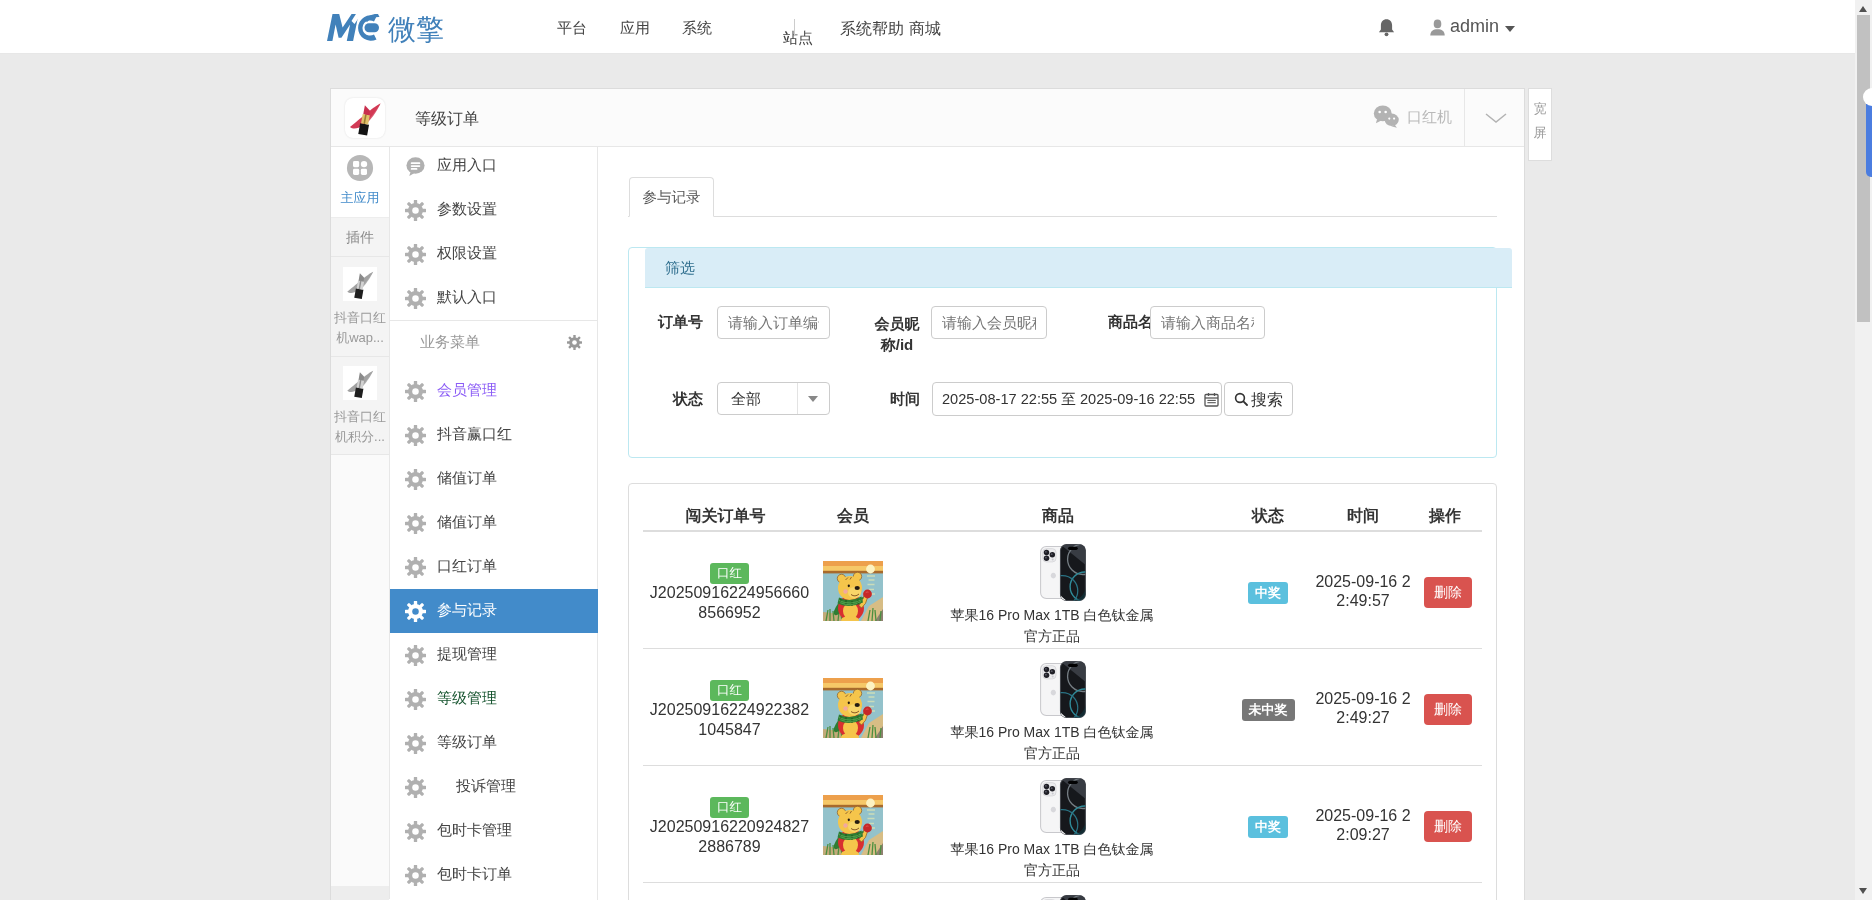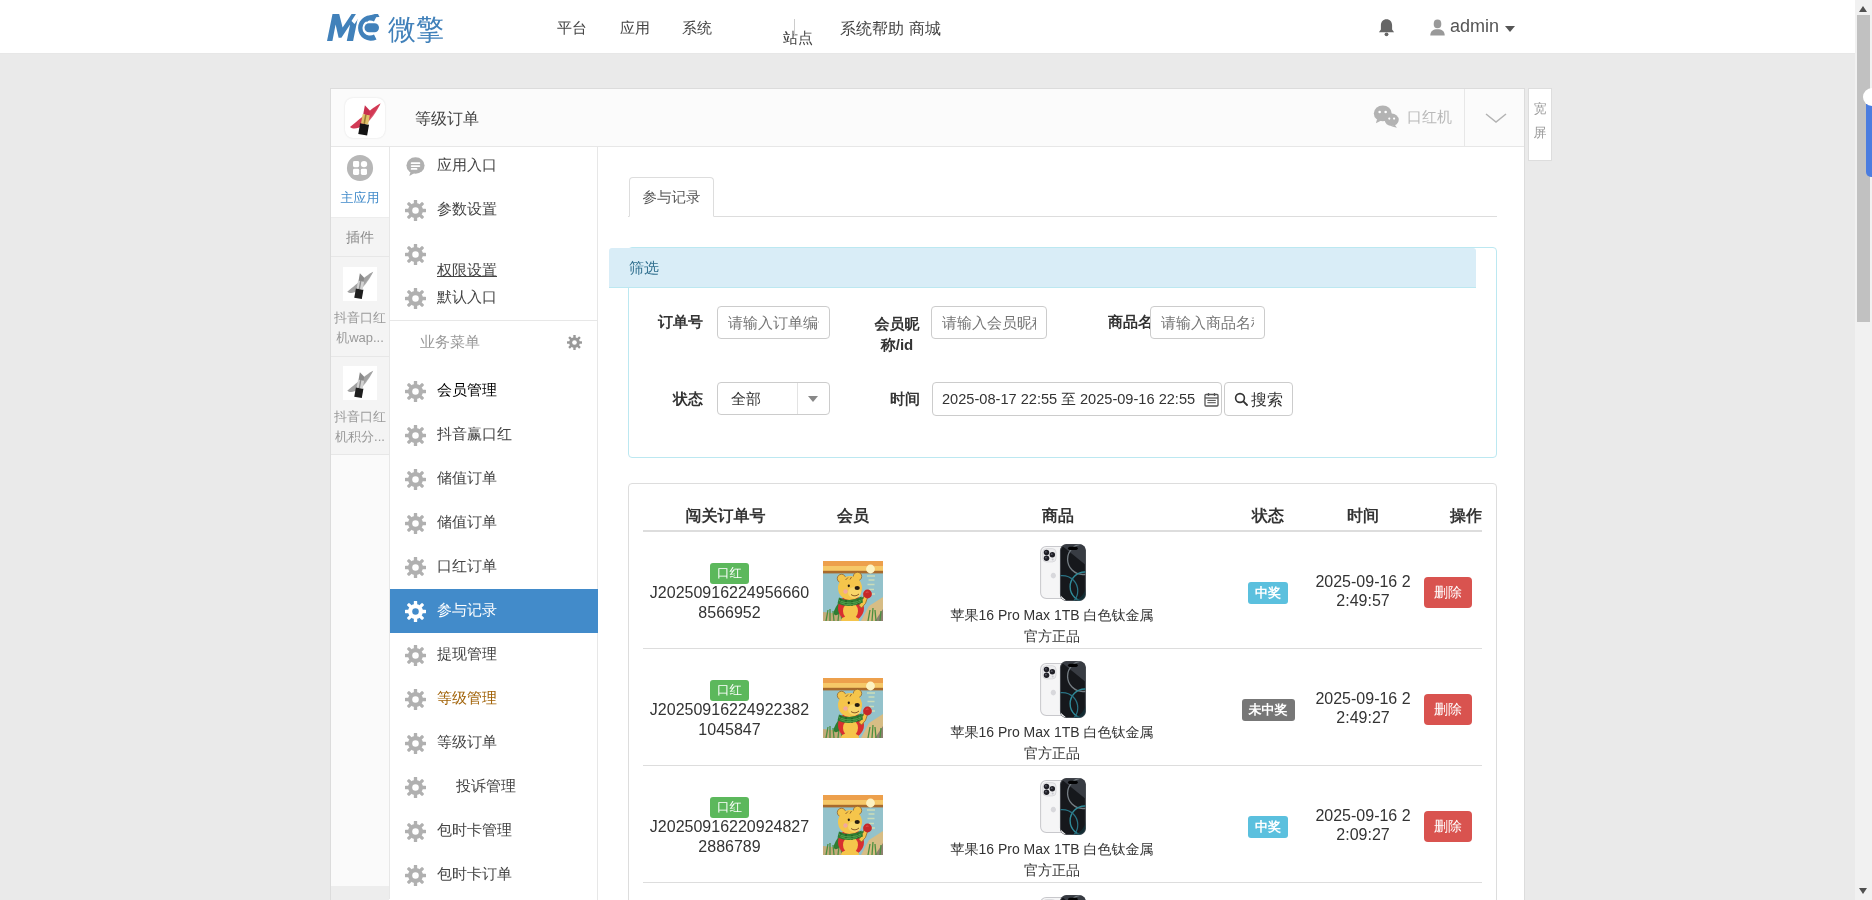--- a/index.html
+++ b/index.html
@@ -163,21 +163,21 @@
         <rect x="-1.6" y="-10.4" width="3.2" height="5" rx="1.1" transform="rotate(90)"></rect>
         <rect x="-1.6" y="-10.4" width="3.2" height="5" rx="1.1" transform="rotate(135)"></rect>
         <rect x="-1.6" y="-10.4" width="3.2" height="5" rx="1.1" transform="rotate(180)"></rect>
         <rect x="-1.6" y="-10.4" width="3.2" height="5" rx="1.1" transform="rotate(225)"></rect>
         <rect x="-1.6" y="-10.4" width="3.2" height="5" rx="1.1" transform="rotate(270)"></rect>
         <rect x="-1.6" y="-10.4" width="3.2" height="5" rx="1.1" transform="rotate(315)"></rect>
       </g>
       <circle r="3.1" fill="#fff"></circle>
     </svg>
   </div>
-<div class="abs" style="left:437px;top:261px;font-size:15px;color:#444;text-decoration:underline;">权限设置</div>
+<div class="abs" style="left:437px;top:244px;font-size:15px;color:#444;">权限设置</div>
 <div class="abs" style="left:405px;top:288px;">
     <svg width="21" height="21" viewBox="-10 -10 20 20" style="display:block">
       <g fill="#b0b0b0">
         <circle r="7.1"></circle>
         <rect x="-1.6" y="-10.4" width="3.2" height="5" rx="1.1" transform="rotate(0)"></rect>
         <rect x="-1.6" y="-10.4" width="3.2" height="5" rx="1.1" transform="rotate(45)"></rect>
         <rect x="-1.6" y="-10.4" width="3.2" height="5" rx="1.1" transform="rotate(90)"></rect>
         <rect x="-1.6" y="-10.4" width="3.2" height="5" rx="1.1" transform="rotate(135)"></rect>
         <rect x="-1.6" y="-10.4" width="3.2" height="5" rx="1.1" transform="rotate(180)"></rect>
         <rect x="-1.6" y="-10.4" width="3.2" height="5" rx="1.1" transform="rotate(225)"></rect>
@@ -215,21 +215,21 @@
         <rect x="-1.6" y="-10.4" width="3.2" height="5" rx="1.1" transform="rotate(90)"></rect>
         <rect x="-1.6" y="-10.4" width="3.2" height="5" rx="1.1" transform="rotate(135)"></rect>
         <rect x="-1.6" y="-10.4" width="3.2" height="5" rx="1.1" transform="rotate(180)"></rect>
         <rect x="-1.6" y="-10.4" width="3.2" height="5" rx="1.1" transform="rotate(225)"></rect>
         <rect x="-1.6" y="-10.4" width="3.2" height="5" rx="1.1" transform="rotate(270)"></rect>
         <rect x="-1.6" y="-10.4" width="3.2" height="5" rx="1.1" transform="rotate(315)"></rect>
       </g>
       <circle r="3.1" fill="#fff"></circle>
     </svg>
   </div>
-<div class="abs" style="left:437px;top:381px;font-size:15px;color:#000000;">会员管理</div>
+<div class="abs" style="left:437px;top:381px;font-size:15px;color:#8b5cf6;">会员管理</div>
 <div class="abs" style="left:405px;top:425px;">
     <svg width="21" height="21" viewBox="-10 -10 20 20" style="display:block">
       <g fill="#b0b0b0">
         <circle r="7.1"></circle>
         <rect x="-1.6" y="-10.4" width="3.2" height="5" rx="1.1" transform="rotate(0)"></rect>
         <rect x="-1.6" y="-10.4" width="3.2" height="5" rx="1.1" transform="rotate(45)"></rect>
         <rect x="-1.6" y="-10.4" width="3.2" height="5" rx="1.1" transform="rotate(90)"></rect>
         <rect x="-1.6" y="-10.4" width="3.2" height="5" rx="1.1" transform="rotate(135)"></rect>
         <rect x="-1.6" y="-10.4" width="3.2" height="5" rx="1.1" transform="rotate(180)"></rect>
         <rect x="-1.6" y="-10.4" width="3.2" height="5" rx="1.1" transform="rotate(225)"></rect>
@@ -335,21 +335,21 @@
         <rect x="-1.6" y="-10.4" width="3.2" height="5" rx="1.1" transform="rotate(90)"></rect>
         <rect x="-1.6" y="-10.4" width="3.2" height="5" rx="1.1" transform="rotate(135)"></rect>
         <rect x="-1.6" y="-10.4" width="3.2" height="5" rx="1.1" transform="rotate(180)"></rect>
         <rect x="-1.6" y="-10.4" width="3.2" height="5" rx="1.1" transform="rotate(225)"></rect>
         <rect x="-1.6" y="-10.4" width="3.2" height="5" rx="1.1" transform="rotate(270)"></rect>
         <rect x="-1.6" y="-10.4" width="3.2" height="5" rx="1.1" transform="rotate(315)"></rect>
       </g>
       <circle r="3.1" fill="#fff"></circle>
     </svg>
   </div>
-<div class="abs" style="left:437px;top:689px;font-size:15px;color:#a16207;text-align:center;">等级管理</div>
+<div class="abs" style="left:437px;top:689px;font-size:15px;color:#14532d;text-align:center;">等级管理</div>
 <div class="abs" style="left:405px;top:733px;">
     <svg width="21" height="21" viewBox="-10 -10 20 20" style="display:block">
       <g fill="#b0b0b0">
         <circle r="7.1"></circle>
         <rect x="-1.6" y="-10.4" width="3.2" height="5" rx="1.1" transform="rotate(0)"></rect>
         <rect x="-1.6" y="-10.4" width="3.2" height="5" rx="1.1" transform="rotate(45)"></rect>
         <rect x="-1.6" y="-10.4" width="3.2" height="5" rx="1.1" transform="rotate(90)"></rect>
         <rect x="-1.6" y="-10.4" width="3.2" height="5" rx="1.1" transform="rotate(135)"></rect>
         <rect x="-1.6" y="-10.4" width="3.2" height="5" rx="1.1" transform="rotate(180)"></rect>
         <rect x="-1.6" y="-10.4" width="3.2" height="5" rx="1.1" transform="rotate(225)"></rect>
@@ -407,21 +407,21 @@
         <rect x="-1.6" y="-10.4" width="3.2" height="5" rx="1.1" transform="rotate(270)"></rect>
         <rect x="-1.6" y="-10.4" width="3.2" height="5" rx="1.1" transform="rotate(315)"></rect>
       </g>
       <circle r="3.1" fill="#fff"></circle>
     </svg>
   </div>
 <div class="abs" style="left:437px;top:865px;font-size:15px;color:#444;">包时卡订单</div>
 <div class="abs" style="left:628px;top:216px;width:869px;height:1px;background:#ddd;"></div>
 <div class="abs" style="left:629px;top:177px;width:85px;height:40px;background:#fff;border:1px solid #ddd;border-bottom:1px solid #fff;border-radius:4px 4px 0 0;font-size:14.5px;color:#555;text-align:center;line-height:38px;">参与记录</div>
 <div class="abs" style="left:628px;top:247px;width:869px;height:211px;background:#fff;border:1px solid #bce8f1;border-radius:4px;"></div>
-<div class="abs" style="left:609px;top:248px;width:867px;height:40px;background:#d9edf7;border-bottom:1px solid #bce8f1;border-radius:3px 3px 0 0;font-size:15px;color:#31708f;line-height:40px;padding-left:20px;">筛选</div>
+<div class="abs" style="left:645px;top:248px;width:867px;height:40px;background:#d9edf7;border-bottom:1px solid #bce8f1;border-radius:3px 3px 0 0;font-size:15px;color:#31708f;line-height:40px;padding-left:20px;">筛选</div>
 <div class="abs" style="left:603px;top:313px;width:100px;text-align:right;font-size:15px;color:#333;font-weight:700;">订单号</div>
 <input class="abs" style="left: 717px; top: 306px; width: 113px; height: 33px; border: 1px solid rgb(204, 204, 204); border-radius: 4px; padding: 0px 10px; font-size: 15px; font-family: inherit; color: rgb(153, 153, 153);" placeholder="请输入订单编号">
 <div class="abs" style="left:870px;top:313px;width:54px;text-align:center;font-size:15px;color:#333;font-weight:700;line-height:21px;">会员昵称/id</div>
 <input class="abs" style="left: 931px; top: 306px; width: 116px; height: 33px; border: 1px solid rgb(204, 204, 204); border-radius: 4px; padding: 0px 10px; font-size: 15px; font-family: inherit; color: rgb(153, 153, 153);" placeholder="请输入会员昵称">
 <div class="abs" style="left:1068px;top:313px;width:100px;text-align:right;font-size:15px;color:#333;font-weight:700;">商品名称</div>
 <input class="abs" style="left: 1150px; top: 306px; width: 115px; height: 33px; border: 1px solid rgb(204, 204, 204); border-radius: 4px; padding: 0px 10px; font-size: 15px; font-family: inherit; color: rgb(153, 153, 153);" placeholder="请输入商品名称">
 <div class="abs" style="left:603px;top:390px;width:100px;text-align:right;font-size:15px;color:#333;font-weight:700;">状态</div>
 <div class="abs" style="left:717px;top:382px;width:113px;height:33px;border:1px solid #ccc;border-radius:4px;background:#fff;font-size:15px;color:#333;line-height:31px;padding-left:13px;">全部</div>
 <div class="abs" style="left:797px;top:383px;width:1px;height:31px;background:#e3e3e3;"></div>
 <div class="abs" style="left:808px;top:396px;width:0;height:0;border-left:5px solid transparent;border-right:5px solid transparent;border-top:6px solid #888;"></div>
@@ -446,21 +446,21 @@
       <line x1="9.4" y1="9.4" x2="13" y2="13" stroke="#333" stroke-width="1.8" stroke-linecap="round"></line>
     </svg>
   </div>
 <div class="abs" style="left:1251px;top:390px;font-size:16px;color:#333;">搜索</div>
 <div class="abs" style="left:628px;top:483px;width:869px;height:500px;background:#fff;border:1px solid #ddd;border-radius:4px 4px 0 0;"></div>
 <div class="abs" style="left:643px;top:506px;width:165px;text-align:center;font-size:16px;font-weight:700;color:#333;">闯关订单号</div>
 <div class="abs" style="left:808px;top:506px;width:90px;text-align:center;font-size:16px;font-weight:700;color:#333;">会员</div>
 <div class="abs" style="left:898px;top:506px;width:320px;text-align:center;font-size:16px;font-weight:700;color:#333;">商品</div>
 <div class="abs" style="left:1218px;top:506px;width:100px;text-align:center;font-size:16px;font-weight:700;color:#333;">状态</div>
 <div class="abs" style="left:1318px;top:506px;width:90px;text-align:center;font-size:16px;font-weight:700;color:#333;">时间</div>
-<div class="abs" style="left:1408px;top:506px;width:74px;text-align:right;font-size:16px;font-weight:700;color:#333;">操作</div>
+<div class="abs" style="left:1408px;top:506px;width:74px;text-align:center;font-size:16px;font-weight:700;color:#333;">操作</div>
 <div class="abs" style="left:643px;top:530px;width:839px;height:2px;background:#ddd;"></div>
 <div class="abs" style="left:647px;top:563px;width:165px;text-align:center;"><span style="display:inline-block;background:#5cb85c;color:#fff;font-size:12.5px;border-radius:3px;padding:2px 7px;">口红</span></div>
 <div class="abs" style="left:647px;top:583px;width:165px;text-align:center;font-size:16px;color:#333;line-height:20px;">J20250916224956660<br>8566952</div>
 <div class="abs" style="left:823px;top:561px;">
     <svg width="60" height="60" viewBox="0 0 60 60" style="display:block">
       <rect width="60" height="60" fill="#93c2cb"></rect>
       <rect width="60" height="6.5" fill="#eda04c"></rect>
       <rect y="5" width="60" height="5" fill="#f6c868"></rect>
       <rect y="9.8" width="60" height="2.6" fill="#a86a2c"></rect>
       <circle cx="47.5" cy="8" r="4.4" fill="#fdf3c2"></circle>

